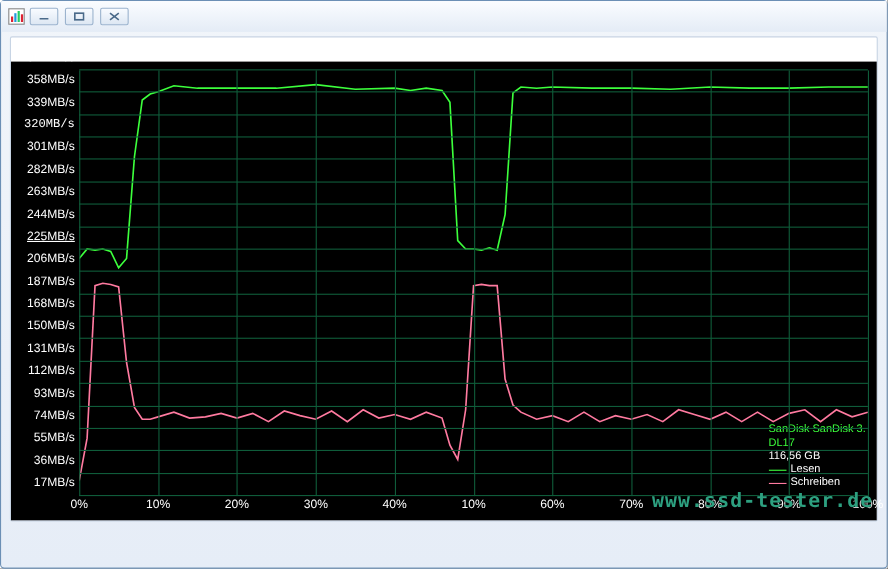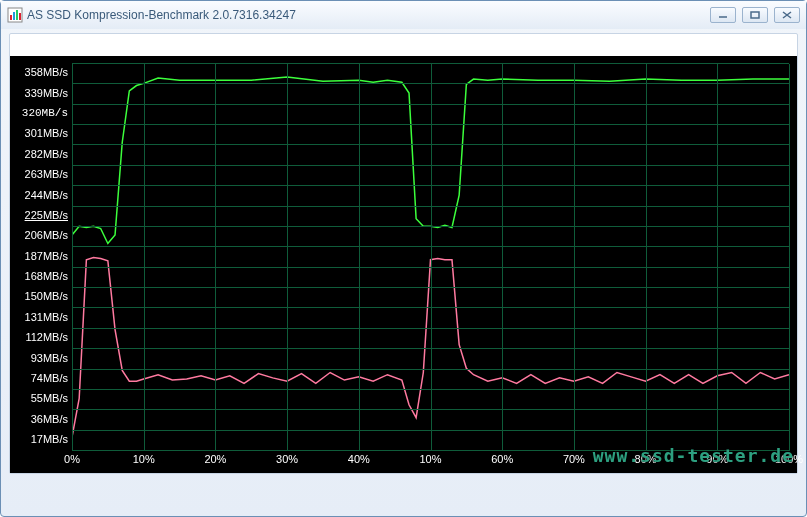--- a/index.html
+++ b/index.html
@@ -39,21 +39,20 @@
 
 <div class="window">
   <div class="titlebar">
     <svg class="app-icon" viewBox="0 0 16 16">
         <rect x="1" y="1" width="14" height="14" fill="#fff" stroke="#888"></rect>
         <rect x="3" y="8" width="2" height="5" fill="#d23"></rect>
         <rect x="6" y="5" width="2" height="8" fill="#29d"></rect>
         <rect x="9" y="3" width="2" height="10" fill="#2c6"></rect>
         <rect x="12" y="6" width="2" height="7" fill="#d23"></rect>
       </svg>
-    <div class="title">AS SSD Kompression-Benchmark 2.0.7316.34247</div>
     <div class="win-controls">
       <div class="win-btn">
           <svg viewBox="0 0 10 8">
             <path d="M1 6h8"></path>
           </svg>
         </div>
       <div class="win-btn">
           <svg viewBox="0 0 10 8">
             <rect x="1" y="1" width="8" height="6"></rect>
           </svg>
@@ -88,20 +87,33 @@
           <div class="y-label" style="bottom: 84.2105%; font-family: Liberation Mono, monospace;">320MB/s</div>
           <div class="y-label" style="bottom: 89.4737%; margin-top: 26px;">339MB/s</div>
           <div class="y-label" style="bottom: 94.7368%;">358MB/s</div>
           <div class="y-label" style="bottom: 100%;">377MB/s</div>
         </div>
       <div class="plot" id="plot">
         <svg class="series" id="series-svg" preserveAspectRatio="none" viewBox="0 0 718 390">
             <path d="M0.0 172.3 L7.2 163.6 L14.4 164.7 L21.5 163.6 L28.7 165.8 L35.9 180.9 L43.1 172.3 L50.3 79.1 L57.4 27.1 L64.6 21.7 L71.8 19.5 L86.2 14.1 L107.7 16.3 L143.6 16.3 L179.5 16.3 L215.4 13.0 L251.3 17.3 L287.2 16.3 L301.6 18.4 L315.9 16.3 L330.3 18.4 L337.5 29.3 L344.6 156.0 L351.8 163.6 L359.0 163.6 L366.2 164.7 L373.4 162.5 L380.5 164.7 L387.7 132.2 L394.9 20.6 L402.1 15.2 L416.4 16.3 L430.8 15.2 L466.7 16.3 L502.6 16.3 L538.5 17.3 L574.4 15.2 L610.3 16.3 L646.2 16.3 L682.1 15.2 L718.0 15.2 " stroke="#3cff3c" fill="none" stroke-width="1.5"></path>
             <path d="M0.0 375.9 L7.2 336.9 L14.4 197.2 L21.5 195.0 L28.7 196.1 L35.9 198.3 L43.1 267.6 L50.3 308.8 L57.4 319.6 L64.6 319.6 L71.8 317.4 L86.2 313.1 L100.5 318.5 L114.9 317.4 L129.2 314.2 L143.6 318.5 L158.0 314.2 L172.3 321.8 L186.7 312.0 L201.0 316.3 L215.4 319.6 L229.8 312.0 L244.1 321.8 L258.5 310.9 L272.8 318.5 L287.2 315.3 L301.6 319.6 L315.9 313.1 L330.3 318.5 L337.5 343.4 L344.6 356.4 L351.8 310.9 L359.0 197.2 L366.2 196.1 L373.4 197.2 L380.5 197.2 L387.7 282.8 L394.9 306.6 L402.1 313.1 L416.4 319.6 L430.8 316.3 L445.2 321.8 L459.5 313.1 L473.9 321.8 L488.2 316.3 L502.6 319.6 L517.0 315.3 L531.3 321.8 L545.7 310.9 L560.0 315.3 L574.4 319.6 L588.8 313.1 L603.1 321.8 L617.5 313.1 L631.8 321.8 L646.2 314.2 L660.6 310.9 L674.9 321.8 L689.3 310.9 L703.6 317.4 L718.0 313.1 " stroke="#ff7aa0" fill="none" stroke-width="1.5"></path>
           </svg>
+        <div class="legend">
+          <div class="device">SanDisk SanDisk 3.</div>
+          <div class="device">DL17</div>
+          <div class="cap">116,56 GB</div>
+          <div class="legend-row">
+              <span class="legend-line" style="border-color:#3cff3c"></span>
+              <span>Lesen</span>
+            </div>
+          <div class="legend-row">
+              <span class="legend-line" style="border-color:#ff7aa0"></span>
+              <span>Schreiben</span>
+            </div>
+        </div>
       <div class="gridline-h" style="bottom: 0%;"></div>
           <div class="gridline-h" style="bottom: 5.26316%;"></div>
           <div class="gridline-h" style="bottom: 10.5263%;"></div>
           <div class="gridline-h" style="bottom: 15.7895%;"></div>
           <div class="gridline-h" style="bottom: 21.0526%;"></div>
           <div class="gridline-h" style="bottom: 26.3158%;"></div>
           <div class="gridline-h" style="bottom: 31.5789%;"></div>
           <div class="gridline-h" style="bottom: 36.8421%;"></div>
           <div class="gridline-h" style="bottom: 42.1053%;"></div>
           <div class="gridline-h" style="bottom: 47.3684%;"></div>

